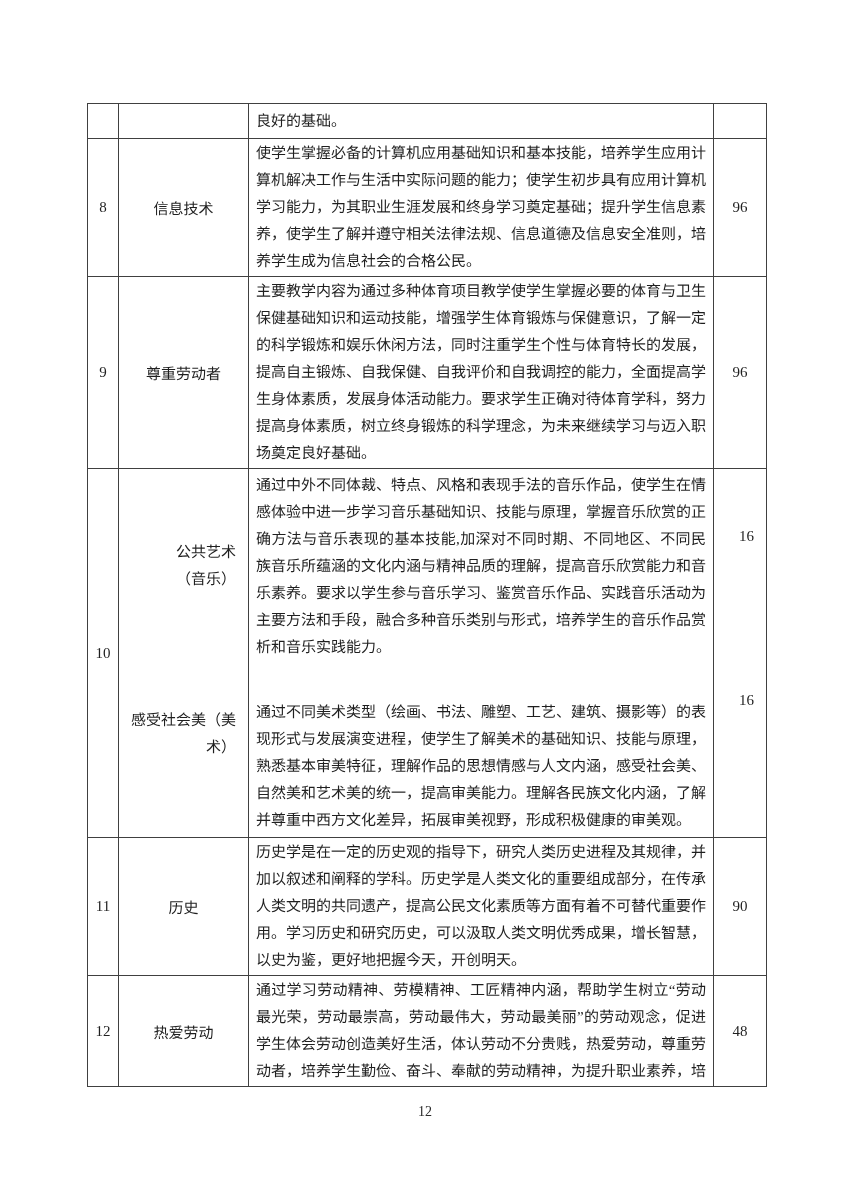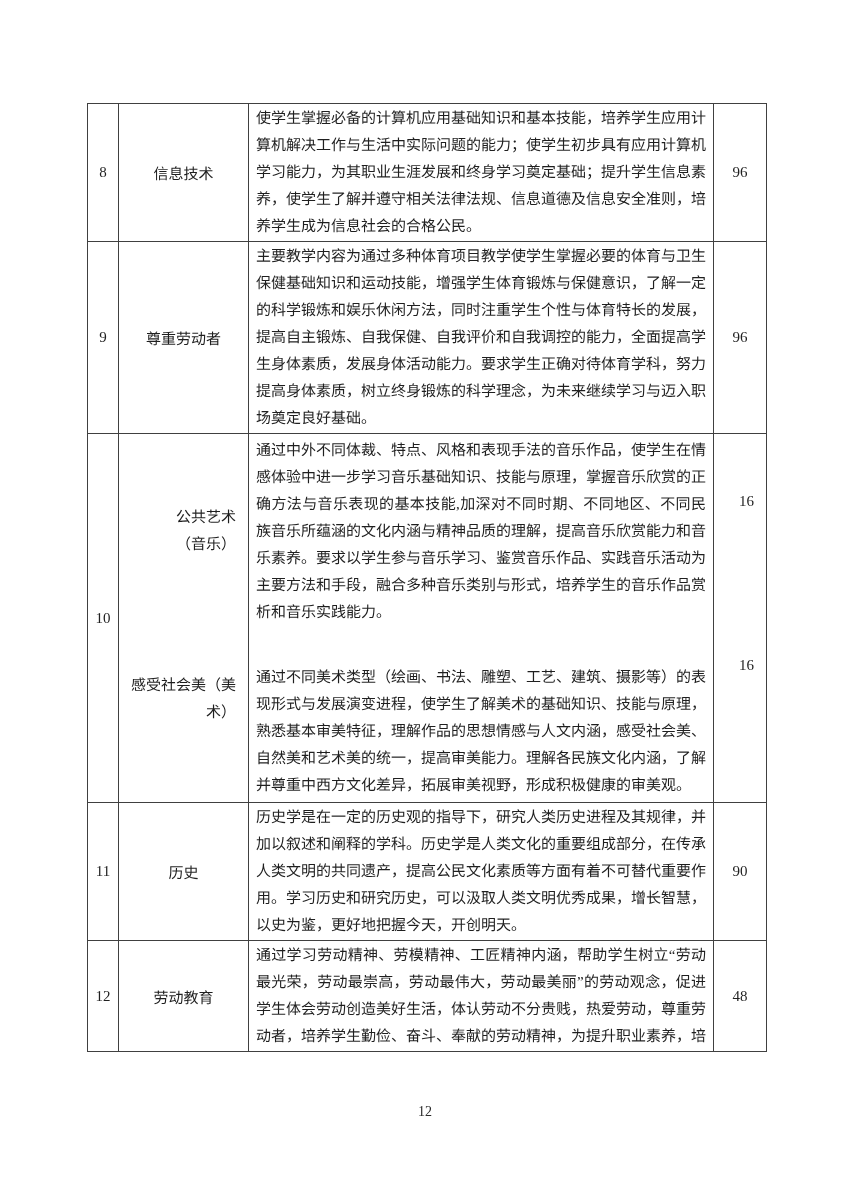--- a/index.html
+++ b/index.html
@@ -82,20 +82,26 @@
 <div class="page">
 
   <table class="course-table">
     <colgroup>
       <col class="c-no">
       <col class="c-name">
       <col class="c-desc">
       <col class="c-hours">
     </colgroup>
     <tbody>
+      <tr class="r-cont">
+        <td class="no"></td>
+        <td class="name"></td>
+        <td class="desc">良好的基础。</td>
+        <td class="hours"></td>
+      </tr>
 
       <tr class="r-8">
         <td class="no">8</td>
         <td class="name">信息技术</td>
         <td class="desc">使学生掌握必备的计算机应用基础知识和基本技能，培养学生应用计算机解决工作与生活中实际问题的能力；使学生初步具有应用计算机学习能力，为其职业生涯发展和终身学习奠定基础；提升学生信息素养，使学生了解并遵守相关法律法规、信息道德及信息安全准则，培养学生成为信息社会的合格公民。</td>
         <td class="hours">96</td>
       </tr>
 
       <tr class="r-9">
         <td class="no">9</td>
@@ -122,21 +128,21 @@
 
       <tr class="r-11">
         <td class="no">11</td>
         <td class="name">历史</td>
         <td class="desc">历史学是在一定的历史观的指导下，研究人类历史进程及其规律，并加以叙述和阐释的学科。历史学是人类文化的重要组成部分，在传承人类文明的共同遗产，提高公民文化素质等方面有着不可替代重要作用。学习历史和研究历史，可以汲取人类文明优秀成果，增长智慧，以史为鉴，更好地把握今天，开创明天。</td>
         <td class="hours">90</td>
       </tr>
 
       <tr class="r-12">
         <td class="no">12</td>
-        <td class="name">劳动教育</td>
+        <td class="name">热爱劳动</td>
         <td class="desc">通过学习劳动精神、劳模精神、工匠精神内涵，帮助学生树立“劳动最光荣，劳动最崇高，劳动最伟大，劳动最美丽”的劳动观念，促进学生体会劳动创造美好生活，体认劳动不分贵贱，热爱劳动，尊重劳动者，培养学生勤俭、奋斗、奉献的劳动精神，为提升职业素养，培</td>
         <td class="hours">48</td>
       </tr>
     </tbody>
   </table>
 
   <div class="page-number">12</div>
 
 </div>
 

